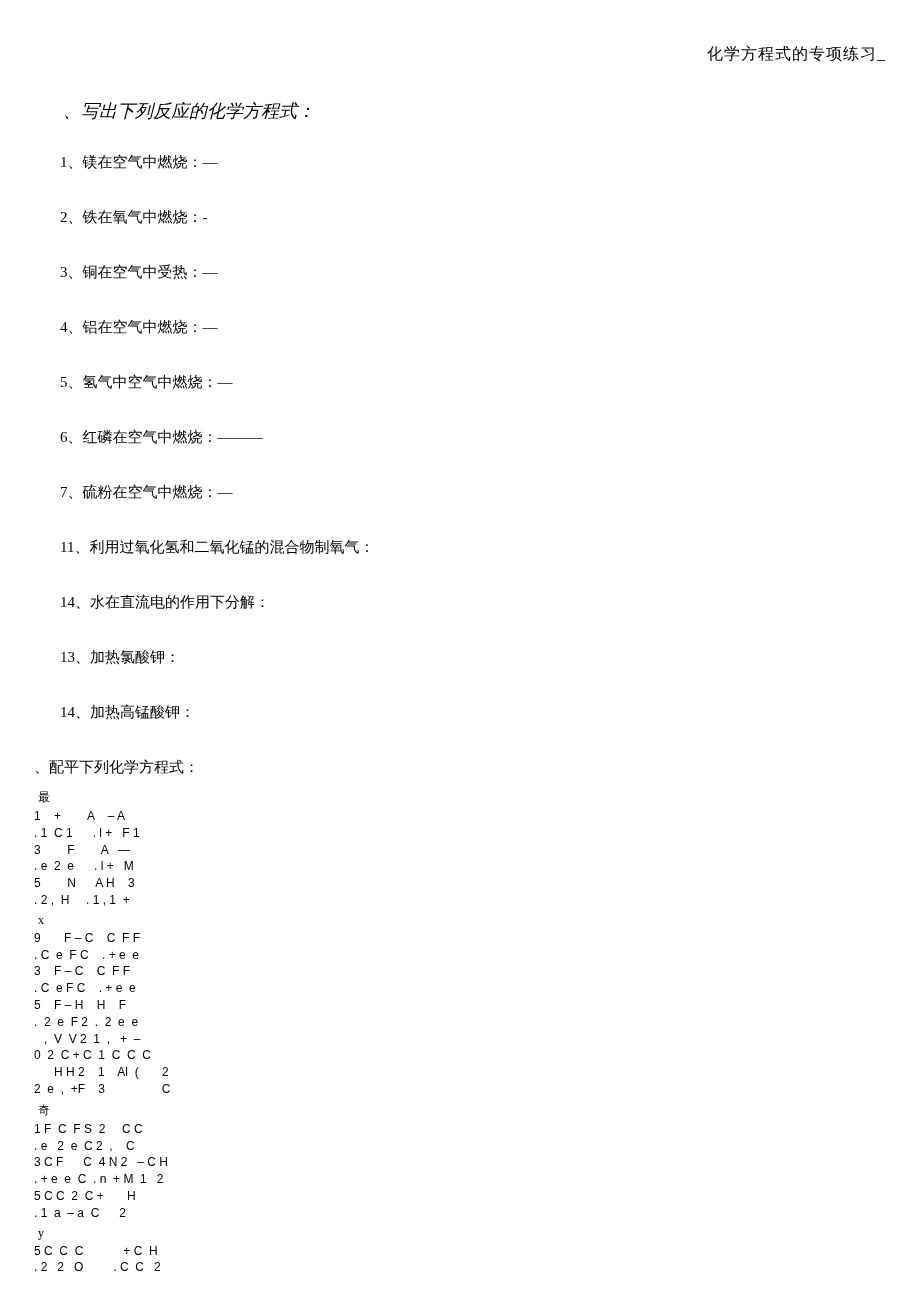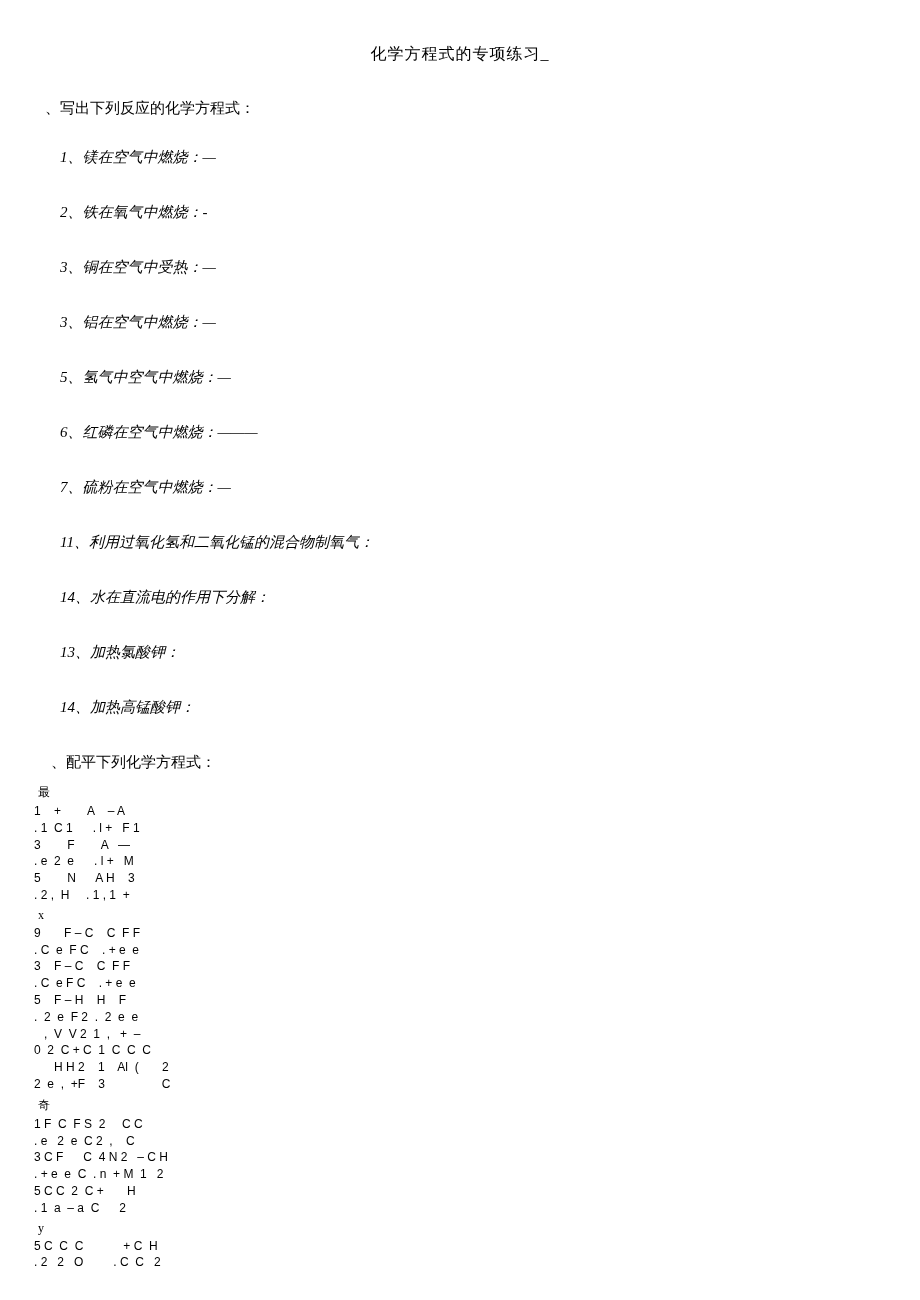--- a/index.html
+++ b/index.html
@@ -5,39 +5,39 @@
     * { margin: 0; padding: 0; box-sizing: border-box; }
     body {
       width: 920px;
       height: 1300px;
       background: #fff;
       font-family: "SimSun", "宋体", serif;
       padding: 44px 34px 20px 34px;
       position: relative;
     }
     .title {
-      text-align: center;
+      text-align: right;
       font-size: 16px;
       margin-bottom: 34px;
       letter-spacing: 1px;
     }
     .section-head {
-      font-size: 15px;
-      margin-left: 11px;
+      font-size: 18px;
+      margin-left: 29px;
       margin-bottom: 30px;
+      font-style: italic;
     }
     .question {
       font-size: 15px;
       margin-left: 26px;
       margin-bottom: 36px;
-      font-style: italic;
     }
     .sub-section {
       font-size: 15px;
-      margin-left: 17px;
+      margin-left: 0px;
       margin-bottom: 12px;
     }
     .equation-block {
       font-size: 12px;
       line-height: 1.4;
       margin-left: 0;
       white-space: pre;
       font-family: Liberation Sans, sans-serif;
     }
     .sub-head {
@@ -50,21 +50,21 @@
 </head>
 <body>
 
 <div class="title">化学方程式的专项练习_</div>
 
 <div class="section-head">、写出下列反应的化学方程式：</div>
 
 <div class="question">1、镁在空气中燃烧：—</div>
 <div class="question">2、铁在氧气中燃烧：-</div>
 <div class="question">3、铜在空气中受热：—</div>
-<div class="question">3、铝在空气中燃烧：—</div>
+<div class="question">4、铝在空气中燃烧：—</div>
 <div class="question">5、氢气中空气中燃烧：—</div>
 <div class="question">6、红磷在空气中燃烧：———</div>
 <div class="question">7、硫粉在空气中燃烧：—</div>
 <div class="question">11、利用过氧化氢和二氧化锰的混合物制氧气：</div>
 <div class="question">14、水在直流电的作用下分解：</div>
 <div class="question">13、加热氯酸钾：</div>
 <div class="question">14、加热高锰酸钾：</div>
 
 <div class="sub-section">、配平下列化学方程式：</div>
 

